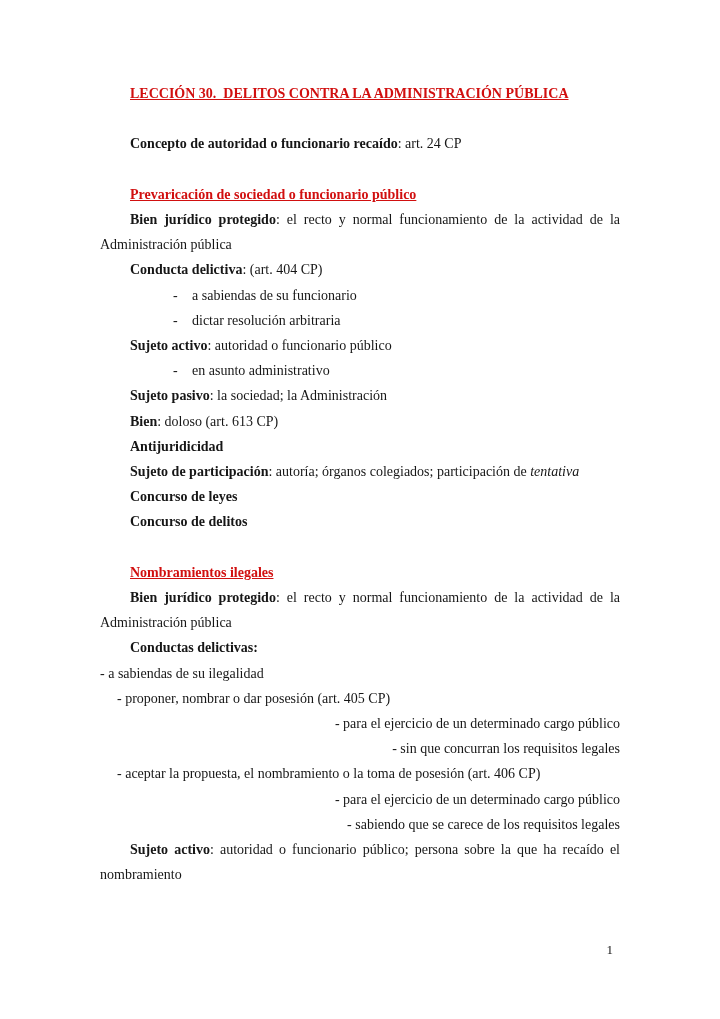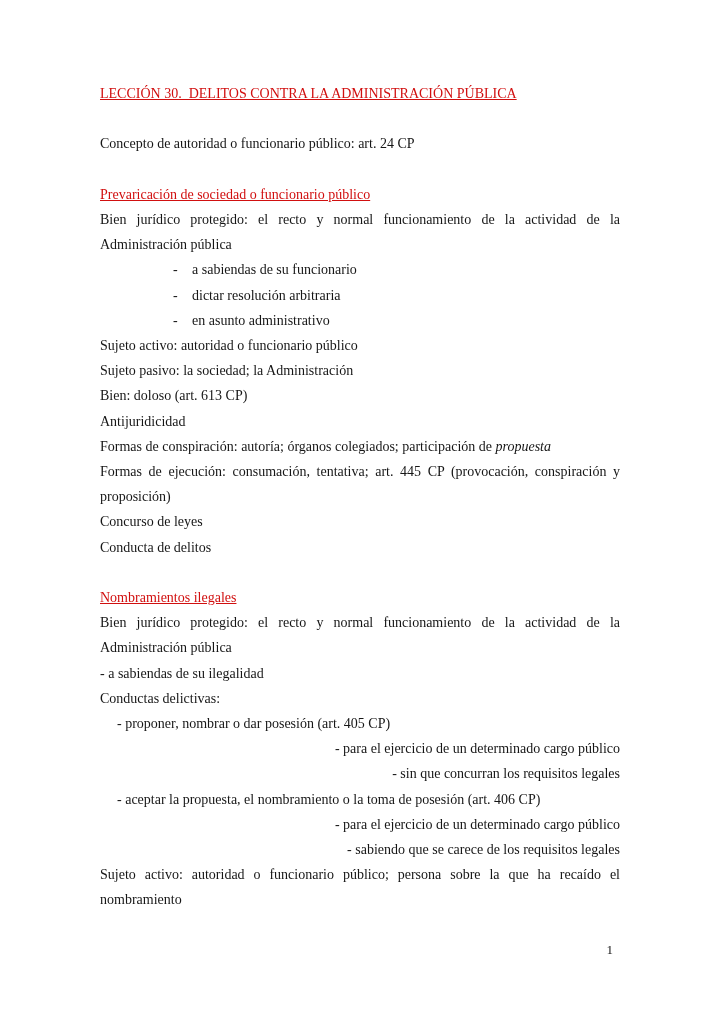--- a/index.html
+++ b/index.html
@@ -19,60 +19,60 @@
     line-height: 25.2px;
   }
   .block { white-space: pre-wrap; }
   .spacer { height: 25.2px; }
   .title, .heading {
     color: var(--accent, #d10f0f);
     font-weight: bold;
     text-decoration: underline;
   }
   .pj { text-align: justify; }
-  .b { font-weight: normal; }
+  .b { font-weight: bold; margin-left: 30px; }
   .i { font-style: italic; }
   .lic { padding-left: 73px; }
   .lic .dash-glyph { display: inline-block; width: 19px; }
   .ind1 { padding-left: 17px; }
   .ind2 { padding-left: 45px; text-align: right; }
   .page-number {
     position: absolute;
     top: 937px; left: 100px; width: 513px;
     text-align: right;
     font-size: 13px;
     line-height: 25.2px;
   }
 </style>
 </head>
 <body>
 
 <div class="content">
     <div class="block title"><span class="run b">LECCIÓN 30.  DELITOS CONTRA LA ADMINISTRACIÓN PÚBLICA</span></div>
     <div class="block spacer"></div>
-    <div class="block p"><span class="run b">Concepto de autoridad o funcionario público</span><span class="run">: art. 24 CP</span></div>
+    <div class="block p"><span class="run b">Concepto de autoridad o funcionario recaído</span><span class="run">: art. 24 CP</span></div>
     <div class="block spacer"></div>
     <div class="block heading"><span class="run b">Prevaricación de sociedad o funcionario público</span></div>
     <div class="block pj"><span class="run b">Bien jurídico protegido</span><span class="run">: el recto y normal funcionamiento de la actividad de la Administración pública</span></div>
+    <div class="block p"><span class="run b">Conducta delictiva</span><span class="run">: (art. 404 CP)</span></div>
     <div class="block lic"><span class="dash-glyph">-</span><span class="run">a sabiendas de su funcionario</span></div>
     <div class="block lic"><span class="dash-glyph">-</span><span class="run">dictar resolución arbitraria</span></div>
+    <div class="block p"><span class="run b">Sujeto activo</span><span class="run">: autoridad o funcionario público</span></div>
     <div class="block lic"><span class="dash-glyph">-</span><span class="run">en asunto administrativo</span></div>
-    <div class="block p"><span class="run b">Sujeto activo</span><span class="run">: autoridad o funcionario público</span></div>
     <div class="block p"><span class="run b">Sujeto pasivo</span><span class="run">: la sociedad; la Administración</span></div>
     <div class="block p"><span class="run b">Bien</span><span class="run">: doloso (art. 613 CP)</span></div>
     <div class="block p"><span class="run b">Antijuridicidad</span></div>
-    <div class="block p"><span class="run b">Formas de conspiración</span><span class="run">: autoría; órganos colegiados; participación de </span><span class="run i">propuesta</span></div>
-    <div class="block pj"><span class="run b">Formas de ejecución</span><span class="run">: consumación, tentativa; art. 445 CP (provocación, conspiración y proposición)</span></div>
+    <div class="block p"><span class="run b">Sujeto de participación</span><span class="run">: autoría; órganos colegiados; participación de </span><span class="run i">tentativa</span></div>
     <div class="block p"><span class="run b">Concurso de leyes</span></div>
-    <div class="block p"><span class="run b">Conducta de delitos</span></div>
+    <div class="block p"><span class="run b">Concurso de delitos</span></div>
     <div class="block spacer"></div>
     <div class="block heading"><span class="run b">Nombramientos ilegales</span></div>
     <div class="block pj"><span class="run b">Bien jurídico protegido</span><span class="run">: el recto y normal funcionamiento de la actividad de la Administración pública</span></div>
+    <div class="block p"><span class="run b">Conductas delictivas:</span></div>
     <div class="block p"><span class="run">- a sabiendas de su ilegalidad</span></div>
-    <div class="block p"><span class="run b">Conductas delictivas:</span></div>
     <div class="block ind1"><span class="run">- proponer, nombrar o dar posesión (art. 405 CP)</span></div>
     <div class="block ind2"><span class="run">- para el ejercicio de un determinado cargo público</span></div>
     <div class="block ind2"><span class="run">- sin que concurran los requisitos legales</span></div>
     <div class="block ind1"><span class="run">- aceptar la propuesta, el nombramiento o la toma de posesión (art. 406 CP)</span></div>
     <div class="block ind2"><span class="run">- para el ejercicio de un determinado cargo público</span></div>
     <div class="block ind2"><span class="run">- sabiendo que se carece de los requisitos legales</span></div>
     <div class="block pj"><span class="run b">Sujeto activo</span><span class="run">: autoridad o funcionario público; persona sobre la que ha recaído el nombramiento</span></div>
   </div>
 
 <div class="page-number">1</div>

